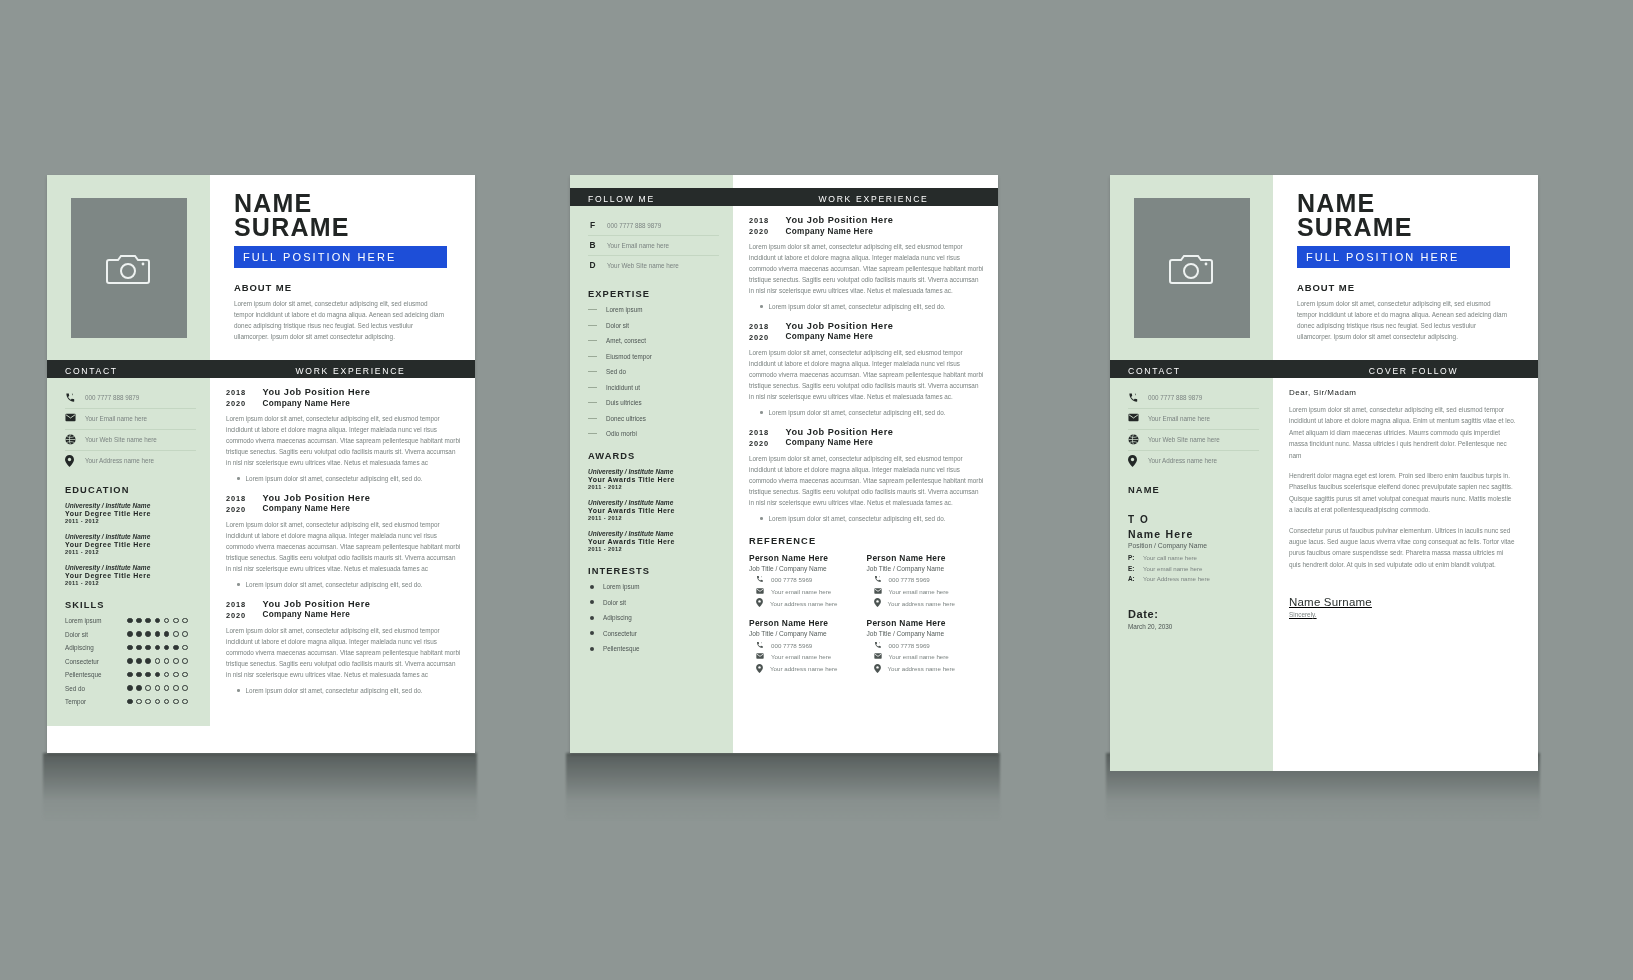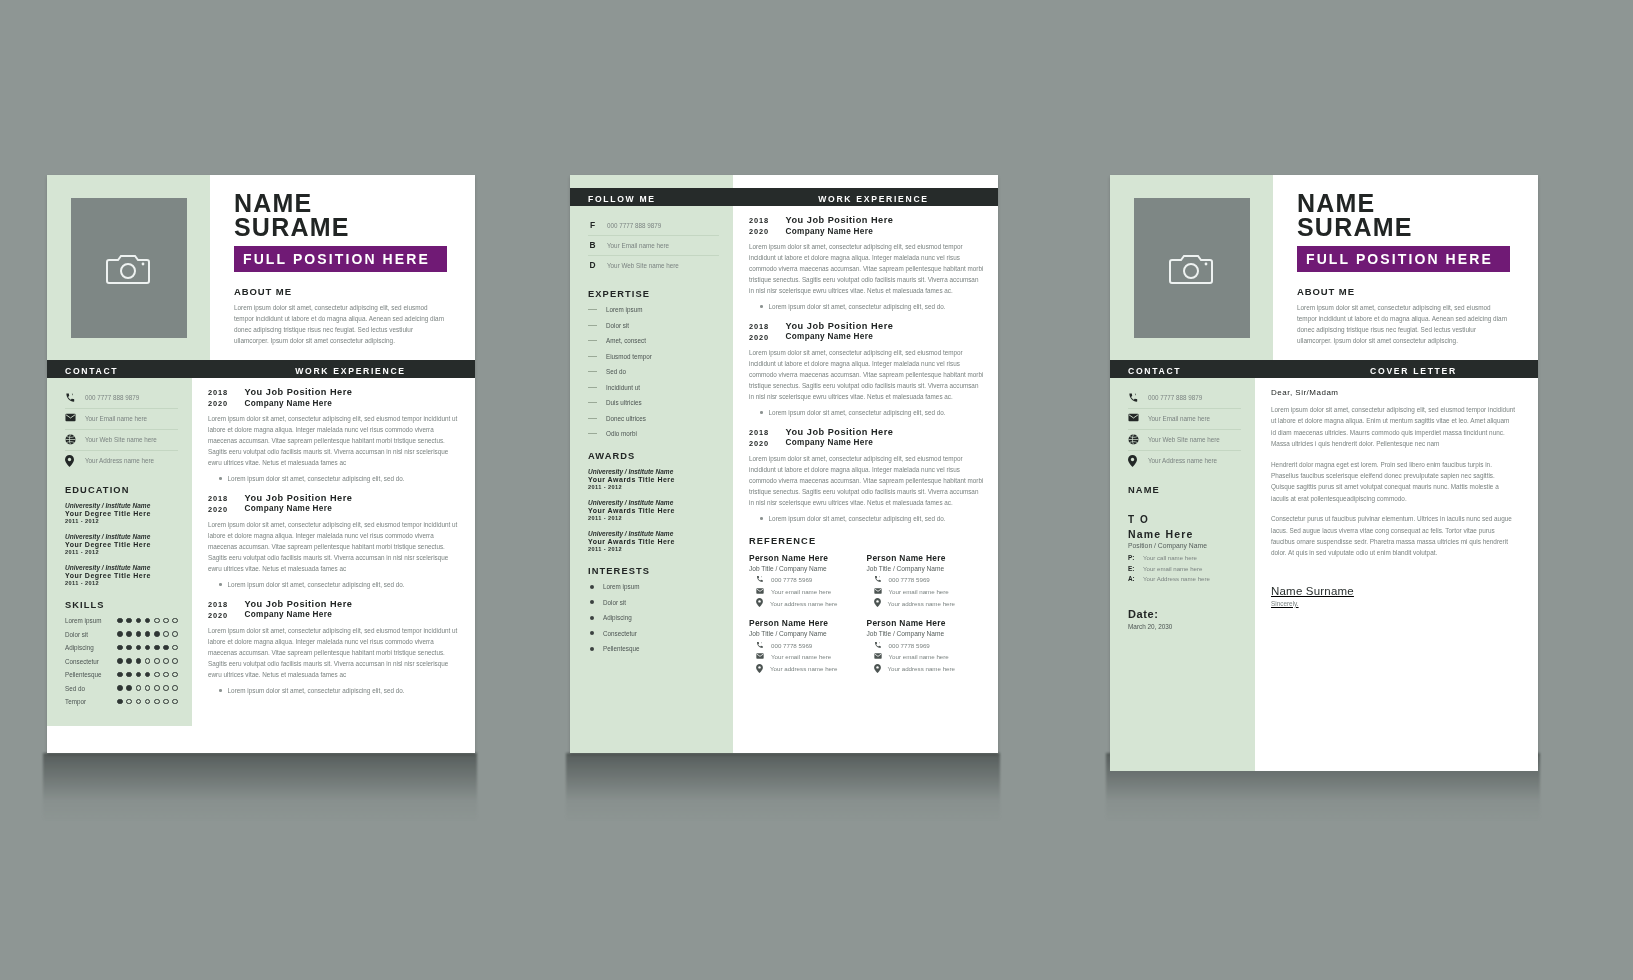--- a/index.html
+++ b/index.html
@@ -25,58 +25,58 @@
   .shadow {
     position: absolute; height: 68px;
     background: linear-gradient(180deg, rgba(40,46,45,0.55) 0%, rgba(110,118,116,0.18) 70%, rgba(142,150,148,0) 100%);
     filter: blur(1px);
   }
   .sh1 { left: 43px;   top: 753px; width: 434px; }
   .sh2 { left: 566px;  top: 753px; width: 434px; }
   .sh3 { left: 1106px; top: 753px; width: 434px; }
 
   
-  .col-left  { width: 145px; background: #d6e5d4; position: relative; }
+  .col-left  { width: 163px; background: #d6e5d4; position: relative; }
   .col-right { flex: 1; background: #ffffff; position: relative; }
 
   .p2-left  { width: 163px; background: #d6e5d4; position: relative; }
   .p2-right { flex: 1; background: #ffffff; position: relative; }
 
   
   .hero { display: flex; height: 185px; }
   .hero-left { width: 163px; background: #d6e5d4; display: flex; align-items: center; justify-content: center; }
   .photo {
     width: 116px; height: 140px; background: #7e8785;
     display: flex; align-items: center; justify-content: center;
   }
   .cam { width: 46px; height: 36px; }
   .hero-right { flex: 1; background: #fff; padding: 16px 28px 0 16px; margin-left: 8px; }
 
   .name {
     font-weight: 700; font-size: 25px; line-height: 0.96;
     letter-spacing: 1.2px; color: #212524;
   }
   .pos-bar {
-    background: #701a75; color: #fff; font-size: 14px; font-weight: 700;
+    background: #1d4ed8; color: #fff; font-size: 11px; font-weight: 400;
     letter-spacing: 2.1px; padding: 5px 9px; margin-top: 7px; display: block;
   }
   .about-h {
     font-size: 9.5px; font-weight: 700; letter-spacing: 0.9px;
     color: #212524; margin-top: 14px; margin-bottom: 5px;
   }
   .about-p {
     font-size: 6.4px; line-height: 1.72; color: #7b8381;
   }
 
   
   .barrow { display: flex; background: #262b2a; height: 18px; align-items: center; }
   .bar-l { width: 163px; padding-left: 18px; }
   .bar-r { flex: 1; padding-left: 16px; text-align: center; }
   .bar-txt {
-    color: #fff; font-size: 8.6px; font-weight: 700; letter-spacing: 1.7px;
+    color: #fff; font-size: 8.6px; font-weight: 400; letter-spacing: 1.7px;
   }
 
   
   .side-body { padding: 10px 14px 14px 18px; }
   .sec-h {
     font-size: 9.3px; font-weight: 700; letter-spacing: 1.1px;
     color: #212524; margin: 14px 0 7px;
   }
 
   .contact-row {
@@ -676,21 +676,21 @@
             <div>SURAME</div>
           </div>
           <span class="pos-bar">FULL POSITION HERE</span>
           <div class="about-h">ABOUT ME</div>
           <div class="about-p">Lorem ipsum dolor sit amet, consectetur adipiscing elit, sed eiusmod tempor incididunt ut labore et do magna aliqua. Aenean sed adeicing diam donec adipiscing tristique risus nec feugiat. Sed lectus vestiulur ullamcorper. Ipsum dolor sit amet consectetur adipiscing.</div>
         </div>
       </div>
 
       <div class="barrow">
         <div class="bar-l"><span class="bar-txt">CONTACT</span></div>
-        <div class="bar-r"><span class="bar-txt">COVER LETTER</span></div>
+        <div class="bar-r"><span class="bar-txt">COVER FOLLOW</span></div>
       </div>
 
       <div style="display:flex; align-items:stretch;">
         <div class="col-left" style="min-height:393px;">
           <div class="side-body">
             <div id="p3-contact">
     <div class="contact-row">
       <span class="ci">
                     <svg width="11" height="11" viewBox="0 0 24 24" fill="#23282700">
                       <path fill="#232827" d="M6.6 10.8c1.3 2.6 3.5 4.7 6 6l2-2c.3-.3.7-.4 1-.2 1.1.4 2.3.6 3.5.6.6 0 1 .4 1 1V20c0 .6-.4 1-1 1C10.6 21 3 13.4 3 4c0-.6.4-1 1-1h3.5c.6 0 1 .4 1 1 0 1.2.2 2.4.6 3.5.1.3 0 .7-.2 1l-2.3 2.3z"></path>

